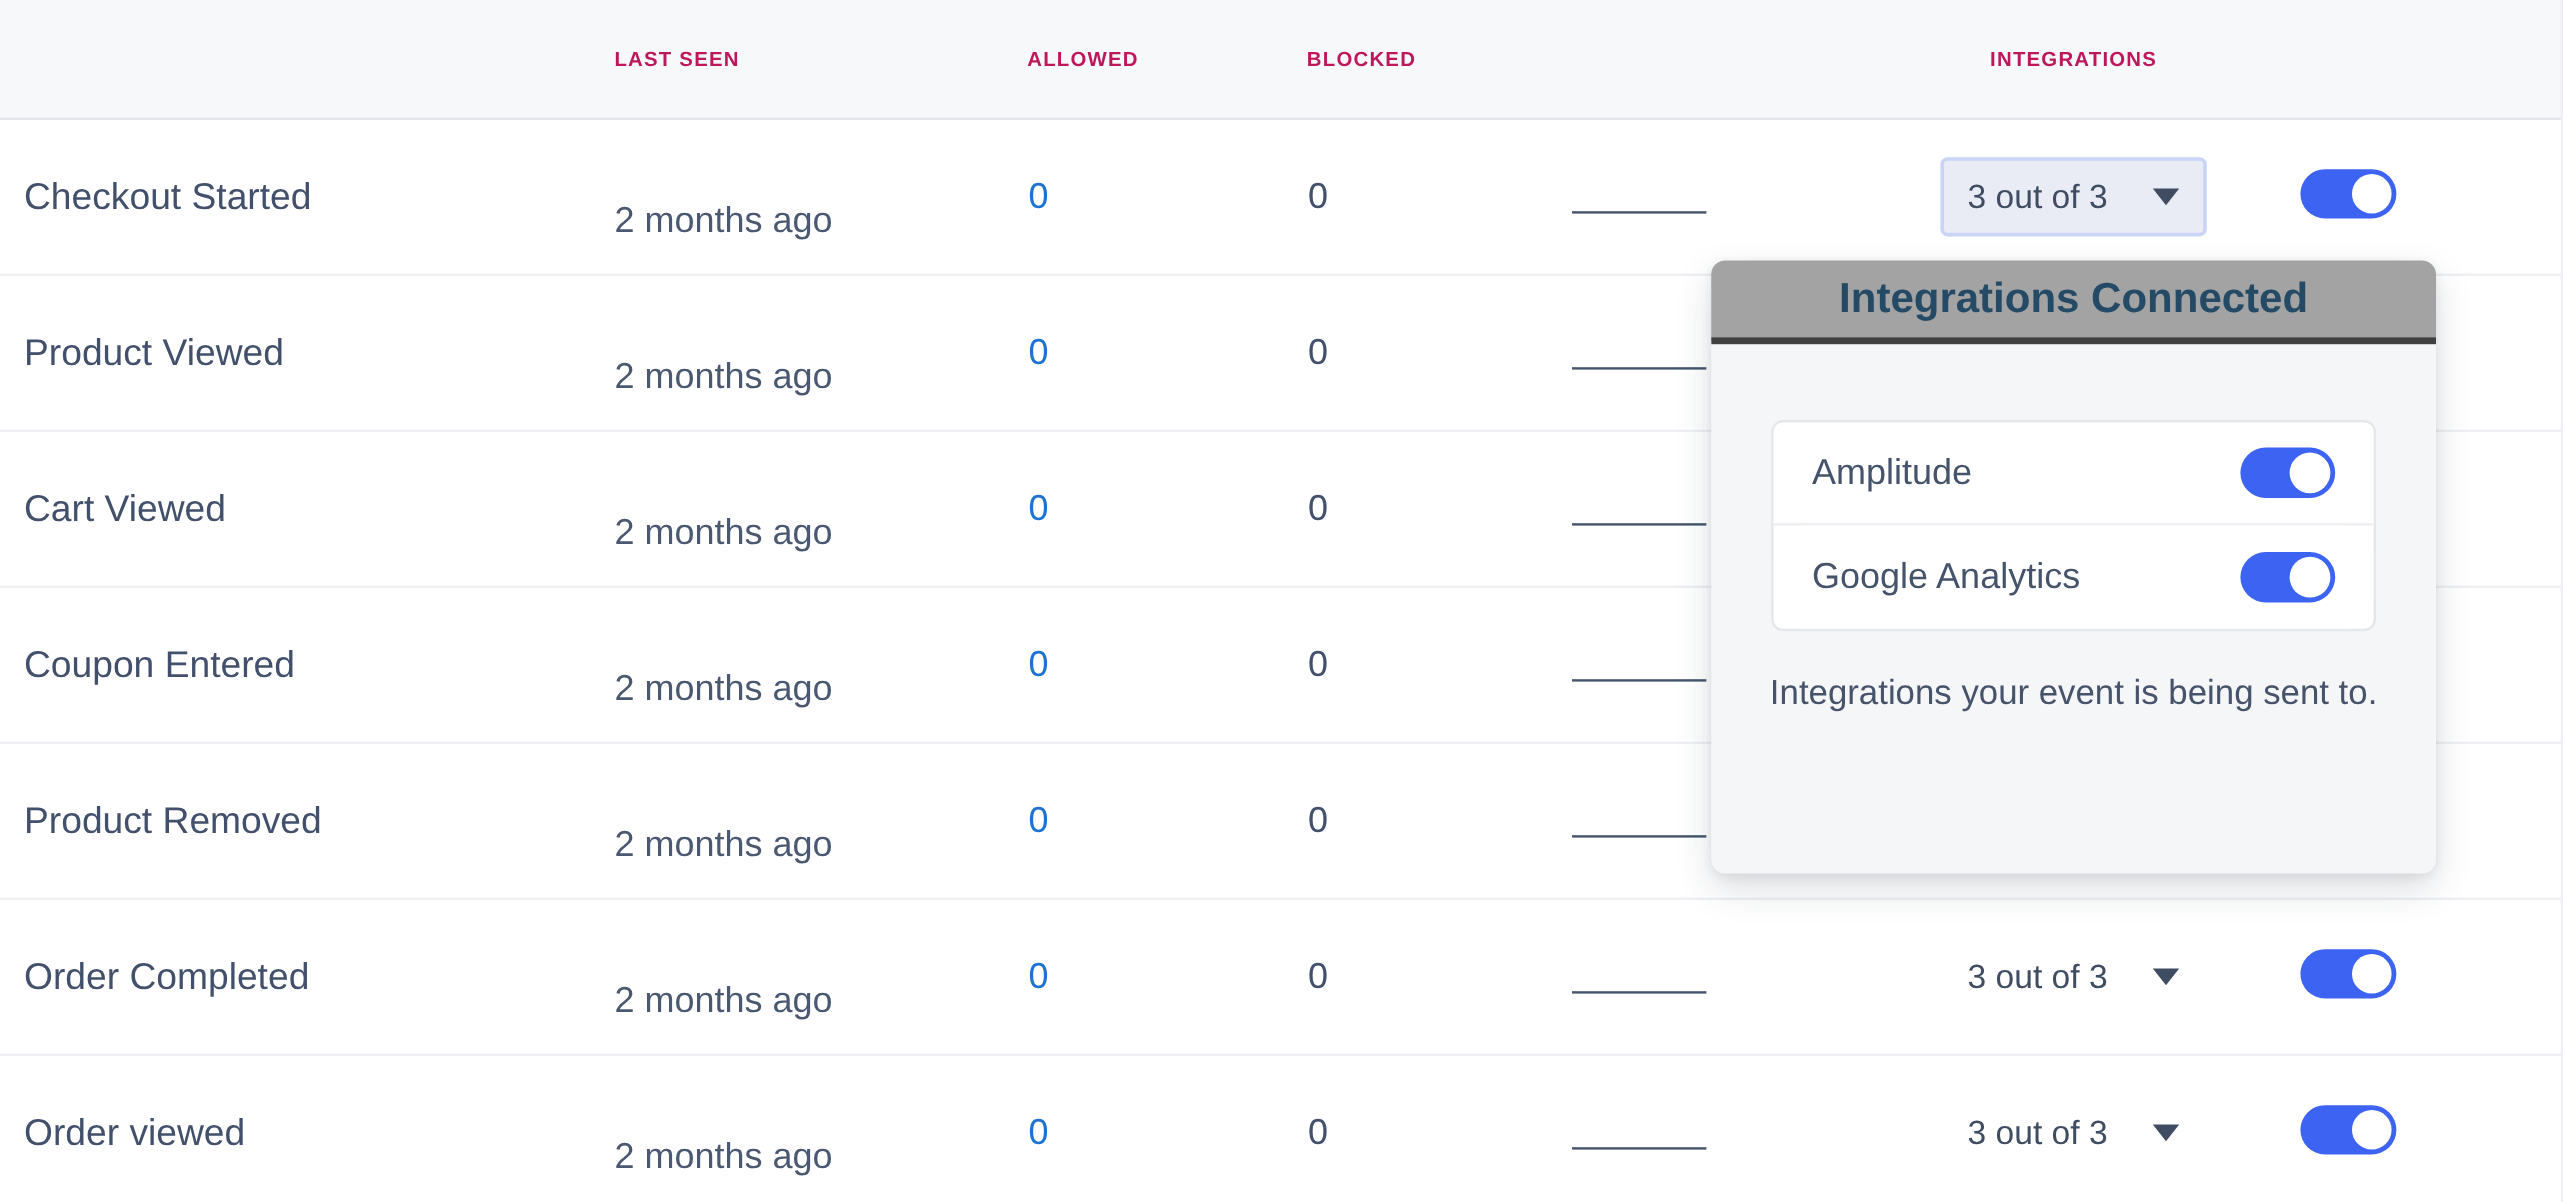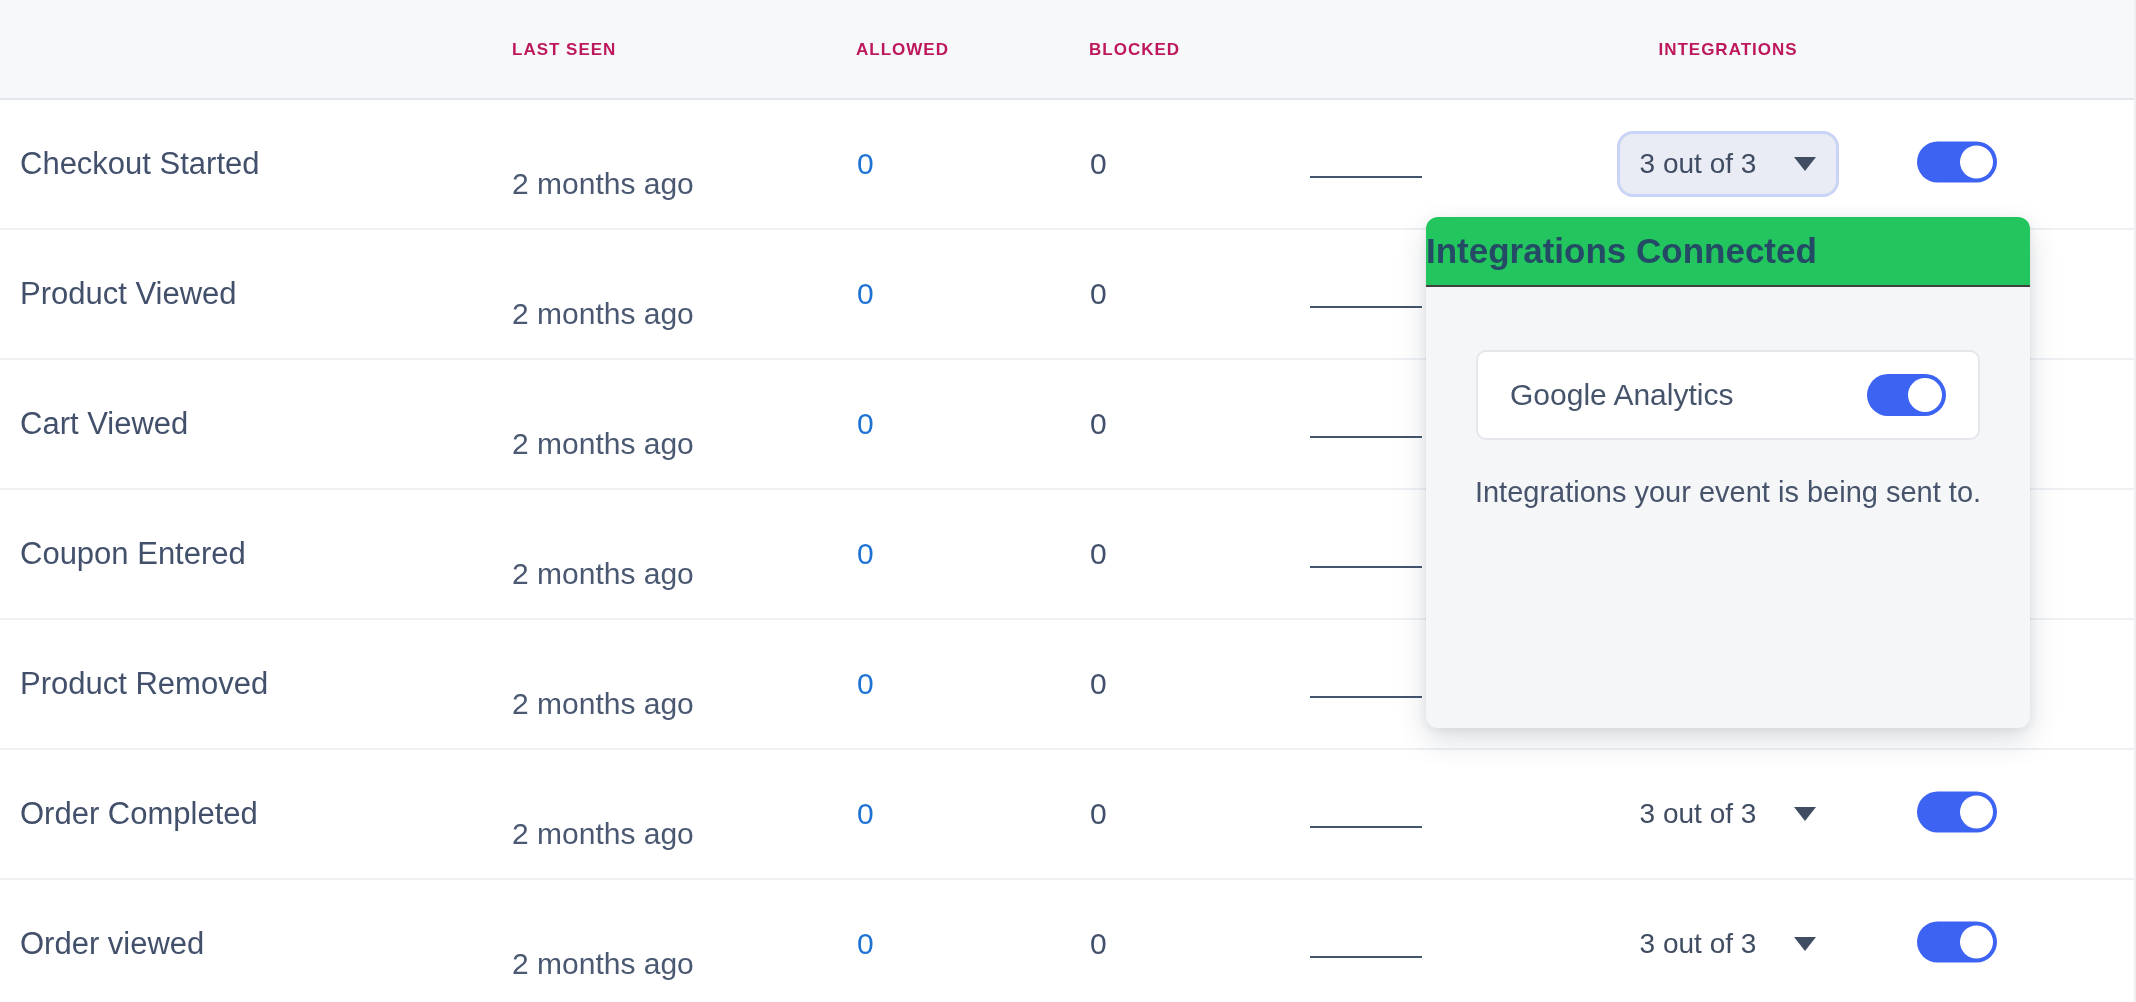--- a/index.html
+++ b/index.html
@@ -24,41 +24,41 @@
 
   
   .row { position:relative; height:130px; background:#fff; border-bottom:2px solid #eef0f4; }
   .cell { position:absolute; top:50%; transform:translateY(-50%); white-space:nowrap; }
   .c-name { left:20px; font-size:31px; color:#42506b; }
   .c-seen { left:512px; font-size:30px; color:#4a5871;margin-top:20px; }
   .c-allowed { left:857px; font-size:30px; color:#1e72d4; cursor:pointer; }
   .c-blocked { left:1090px; font-size:30px; color:#42506b; }
   .c-dash { left:1310px; top:calc(50% + 12px); transform:none; width:112px; height:2px; background:#43556d; }
   .c-dd { left:1617px; width:222px; height:66px; display:flex; align-items:center; justify-content:center;
-          gap:38px; cursor:pointer; border-radius:16px; }
+          gap:38px; cursor:pointer; border-radius:6px; }
   .c-dd .dd-label { font-size:28px; color:#3f4c61; }
   .caret { width:0; height:0; border-left:11px solid transparent; border-right:11px solid transparent;
            border-top:14px solid #3f4c61; }
   .c-dd.open { background:#e9ecf5; border:3px solid #c9d4f7; }
   .c-toggle { left:1917px; }
 
   
   .toggle { position:relative; display:inline-block; width:80px; height:41px; border-radius:999px;
             background:#c3cad6; cursor:pointer; }
   .toggle.on { background:#3c63f2; }
   .toggle .knob { position:absolute; top:4px; right:4px; width:33px; height:33px;
                   background:#fff; border-radius:50%; }
   .toggle:not(.on) .knob { right:auto; left:4px; }
 
   
   .popover { position:absolute; left:1426px; top:217px; width:604px; height:511px; z-index:20;
              background:#f5f6f8; border-radius:12px;
              box-shadow:0 12px 30px rgba(35,48,68,.16), 0 2px 8px rgba(35,48,68,.08); }
-  .pop-header { height:70px; background:#22c55e; border-radius:12px 12px 0 0; border-bottom:2px solid #404040;
-                display:flex; align-items:center; }
+  .pop-header { height:70px; background:#a3a3a3; border-radius:12px 12px 0 0; border-bottom:6px solid #404040;
+                display:flex; align-items:center; justify-content:center; }
   .pop-title { font-size:35px; font-weight:600; color:#254a66; }
   .pop-card { width:504px; margin:63px auto 0 auto; background:#fff; border:2px solid #e4e8ec;
               border-radius:10px; overflow:hidden; }
   .int-row { height:86px; display:flex; align-items:center; justify-content:space-between;
              padding:0 32px; border-bottom:2px solid #eceef1; background:#fff; }
   .int-row:last-child { border-bottom:none;border-radius:25px; }
   .int-row .int-name { font-size:30px; color:#45536b; }
   .int-row .toggle { width:79px; height:42px; }
   .int-row .toggle .knob { width:34px; height:34px; }
   .pop-caption { margin-top:36px; text-align:center; font-size:29px; color:#46536b; }
@@ -194,20 +194,26 @@
         </span>
       </div>
     </div>
   </div>
 
   <div class="popover">
     <div class="pop-header">
       <div class="pop-title">Integrations Connected</div>
     </div>
     <div class="pop-card" id="pop-card">
+    <div class="int-row">
+      <span class="int-name">Amplitude</span>
+      <span class="toggle on">
+        <span class="knob"></span>
+      </span>
+    </div>
 
 
     <div class="int-row">
       <span class="int-name">Google Analytics</span>
       <span class="toggle on">
         <span class="knob"></span>
       </span>
     </div>
   </div>
     <div class="pop-caption">Integrations your event is being sent to.</div>

